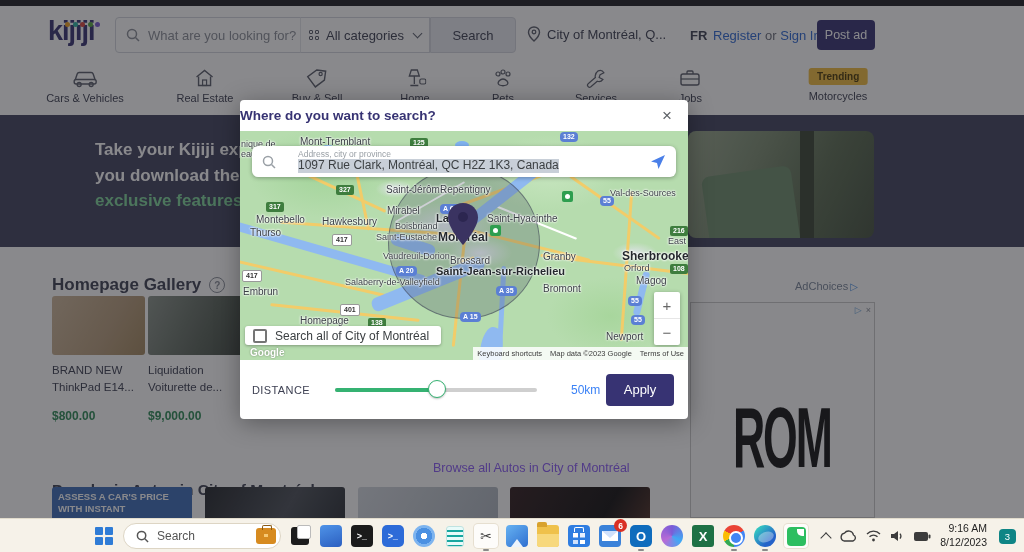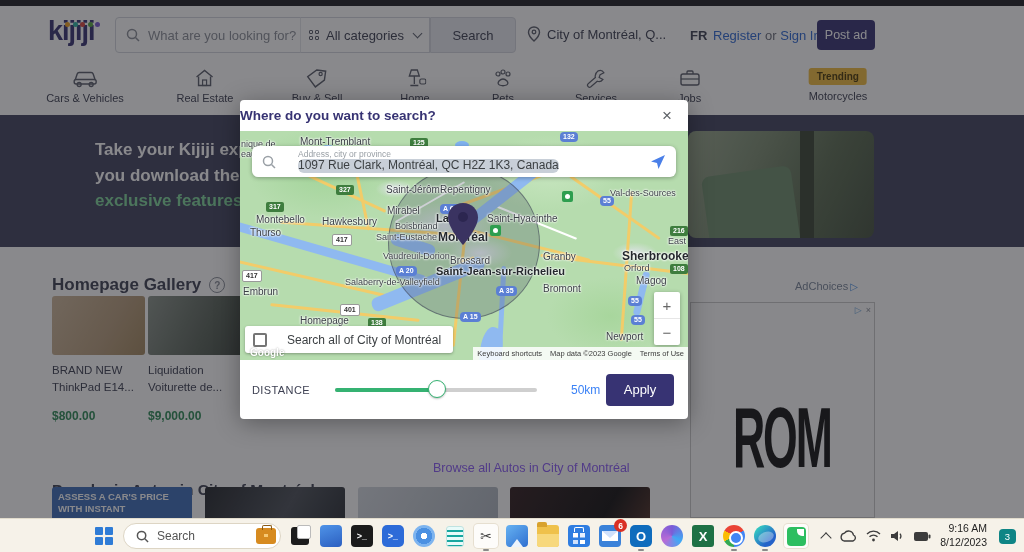--- a/index.html
+++ b/index.html
@@ -18,21 +18,21 @@
   .gridic b{width:4px;height:4px;border:1.2px solid #5a5e6b;border-radius:1px;}
   .chev{width:7px;height:7px;border-right:1.6px solid #5a5e6b;border-bottom:1.6px solid #5a5e6b;transform:rotate(45deg);margin-left:auto;margin-top:-3px;}
   .srchbtn{position:absolute;left:430px;top:11px;width:86px;height:36px;background:#e9ebf1;border:1px solid #d3d6dd;border-radius:0 4px 4px 0;display:flex;align-items:center;justify-content:center;font-size:13px;color:#3e4153;}
   .loc{position:absolute;left:527px;top:20px;display:flex;align-items:center;gap:6px;font-size:13px;color:#3e4153;}
   .hfr{position:absolute;left:690px;top:22px;font-size:13px;color:#3e4153;font-weight:600;}
   .reg{position:absolute;left:713px;top:22px;font-size:13px;}
   .reg a{color:#2e69d4;text-decoration:none;}
   .reg span{color:#6b6f7b;}
   .postad{position:absolute;left:817px;top:14px;width:58px;height:30px;background:#373373;color:#fff;border-radius:4px;display:flex;align-items:center;justify-content:center;font-size:12.5px;}
   .cats{position:absolute;left:0;top:62px;width:1024px;height:53px;background:#fff;}
-  .cat{position:absolute;top:6px;transform:translateX(-50%);text-align:left;color:#3e4153;}
+  .cat{position:absolute;top:6px;transform:translateX(-50%);text-align:right;color:#3e4153;}
   .cat .lbl{font-size:11px;margin-top:4px;white-space:nowrap;}
   .cat svg{display:block;margin:0 auto;}
   .trend{display:inline-block;background:#f0bc3f;color:#4d3a08;font-size:10px;font-weight:600;padding:3px 8px;border-radius:3px;margin-bottom:1px;}
   .banner{position:absolute;left:0;top:115px;width:1024px;height:132px;background:#41435f;}
   .bantxt{position:absolute;left:95px;top:22px;width:420px;font-size:17px;font-weight:600;line-height:1.5;color:#fff;}
   .bantxt .grn{color:#7fd69b;}
   .banphoto{position:absolute;left:688px;top:16px;width:186px;height:107px;border-radius:8px;overflow:hidden;background:linear-gradient(115deg,#9aa98f 0%,#7c8d72 35%,#5d6e54 65%,#45523f 100%);}
   .banphoto:before{content:"";position:absolute;left:18px;top:40px;width:90px;height:80px;background:#6f8f6d;border-radius:8px 8px 0 0;transform:rotate(-8deg);}
   .banphoto:after{content:"";position:absolute;left:112px;top:0;width:14px;height:107px;background:#3c4636;}
   .content{position:absolute;left:0;top:247px;width:1024px;height:271px;background:#fff;}
@@ -84,23 +84,23 @@
   .mbadge{position:absolute;font-size:7px;font-weight:700;padding:1px 3px;border-radius:2px;line-height:1.2;white-space:nowrap;}
   .bg{background:#3e7d3e;color:#fff;}
   .bb{background:#5b7fd4;color:#fff;border-radius:4px;}
   .bw{background:#fff;color:#333;border:1px solid #999;}
   .park{position:absolute;width:11px;height:11px;background:#2e9e4f;border-radius:2px;}
   .park:before{content:"";position:absolute;left:3px;top:3px;width:5px;height:5px;background:#fff;border-radius:50%;}
   .pin{position:absolute;left:205px;top:70px;}
   .addr{position:absolute;left:12px;top:15px;right:12px;height:31px;background:#fff;border-radius:6px;box-shadow:0 1px 4px rgba(0,0,0,.3);display:flex;align-items:center;padding:0 10px;gap:22px;}
   .addr .texts{display:flex;flex-direction:column;line-height:1.15;}
   .addr .al{font-size:8.5px;color:#9aa0a6;}
-  .addr .av{font-size:12px;color:#3c4043;background:#c8cfd8;border-radius:6px;}
+  .addr .av{font-size:12px;color:#3c4043;background:#c8cfd8;}
   .addr .send{margin-left:auto;}
-  .mchk{position:absolute;left:5px;top:195px;height:27px;background:#fff;border-radius:3px;box-shadow:0 1px 3px rgba(0,0,0,.3);display:flex;align-items:center;gap:20px;padding:0 12px 0 8px;}
+  .mchk{position:absolute;left:5px;top:195px;height:19px;background:#fff;border-radius:3px;box-shadow:0 1px 3px rgba(0,0,0,.3);display:flex;align-items:center;gap:8px;padding:0 12px 0 8px;}
   .mchk .box{width:14px;height:14px;border:2px solid #757575;border-radius:2px;background:#fff;}
   .mchk .cl{font-size:12px;color:#3c4043;white-space:nowrap;}
   .zoomctl{position:absolute;right:8px;top:161px;width:26px;height:53px;background:#fff;border-radius:2px;box-shadow:0 1px 4px rgba(0,0,0,.3);display:flex;flex-direction:column;}
   .zoomctl div{flex:1;display:flex;align-items:center;justify-content:center;font-size:15px;color:#666;}
   .zoomctl .zi{border-bottom:1px solid #e6e6e6;}
   .attr{position:absolute;right:0;bottom:0;display:flex;font-size:7.5px;color:#3c3c3c;}
   .attr span{background:rgba(255,255,255,0.85);padding:2px 4px;}
   .gwm{position:absolute;left:10px;bottom:2px;font-size:10px;font-weight:700;color:#fff;text-shadow:0 0 2px rgba(0,0,0,.4);}
   .mbar{position:absolute;left:0;top:260px;width:448px;height:59px;display:flex;align-items:center;padding:0 14px 0 12px;}
   .dlab{font-size:11px;color:#3e4153;letter-spacing:0.4px;}

